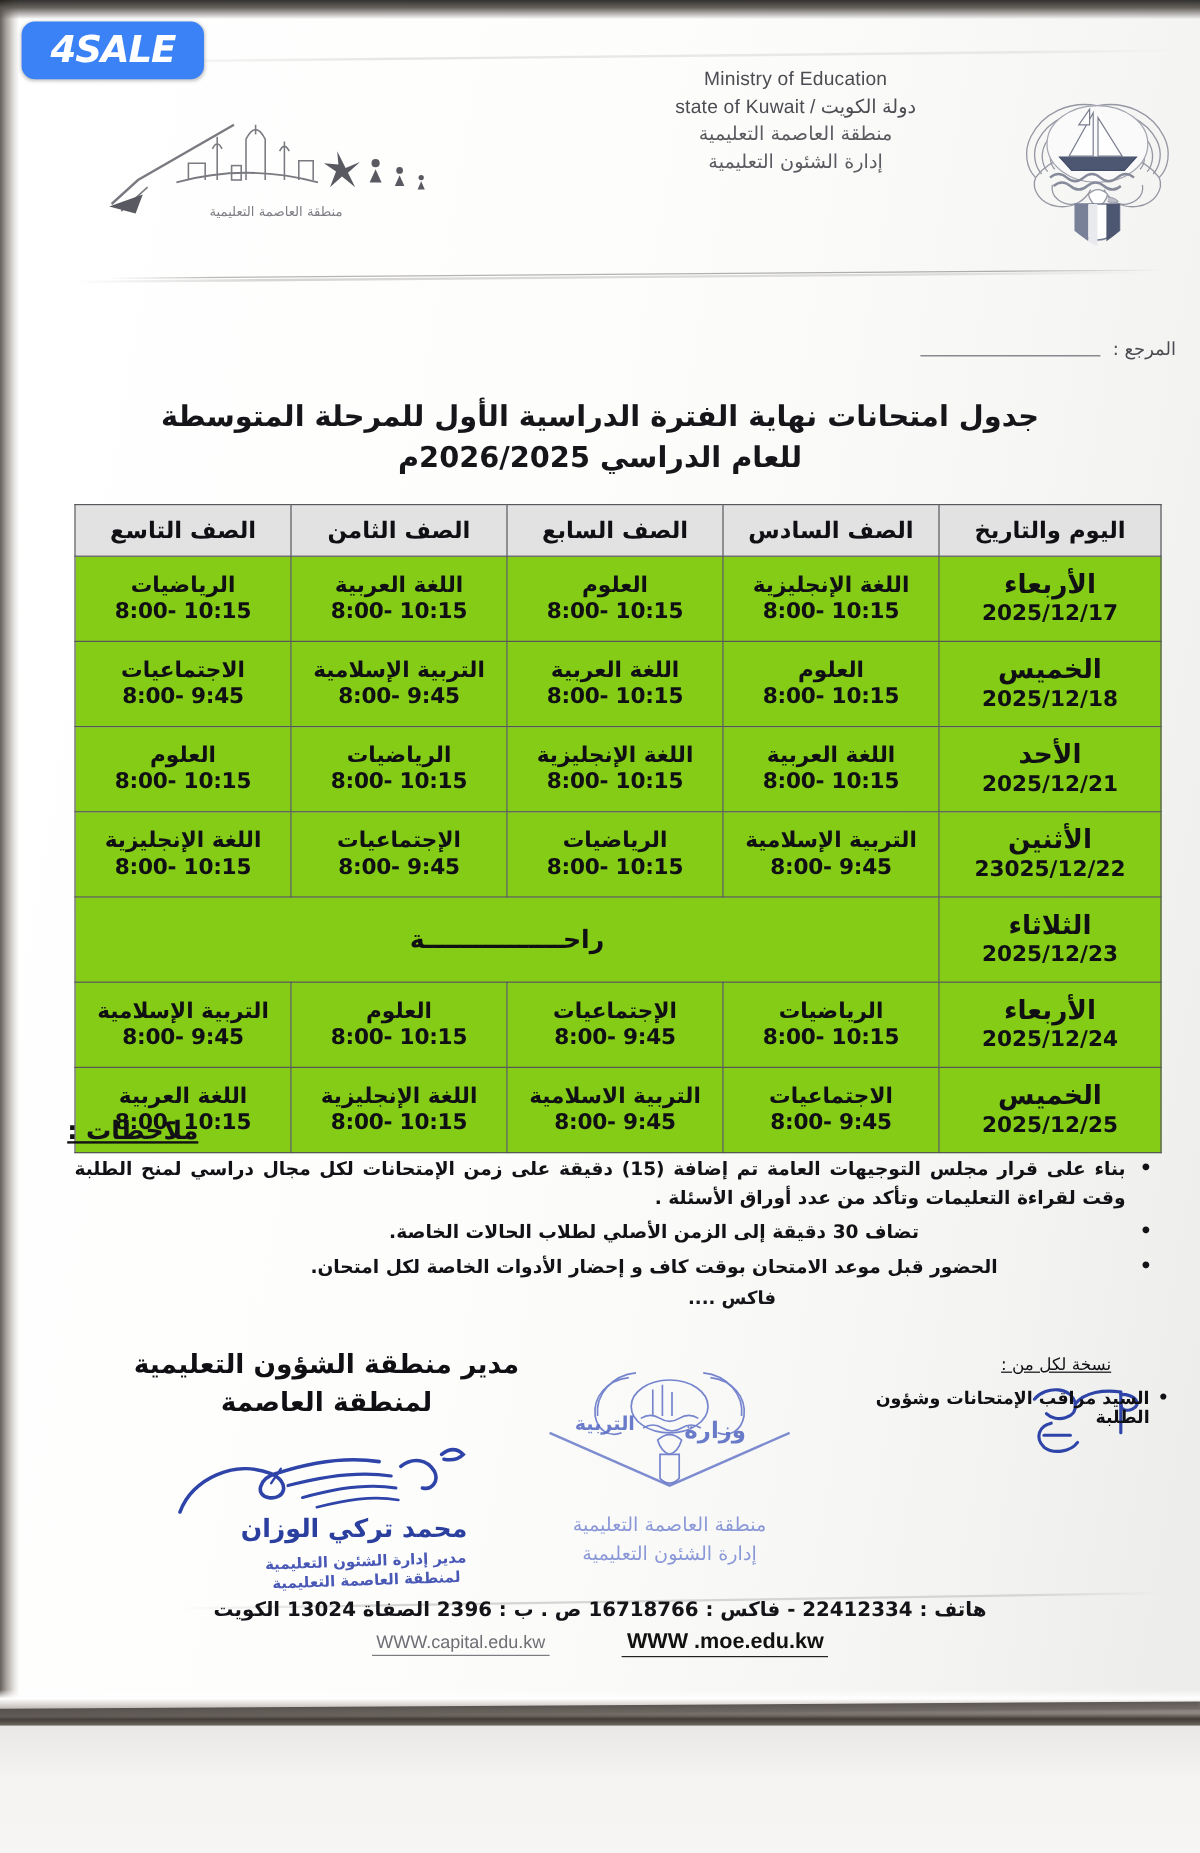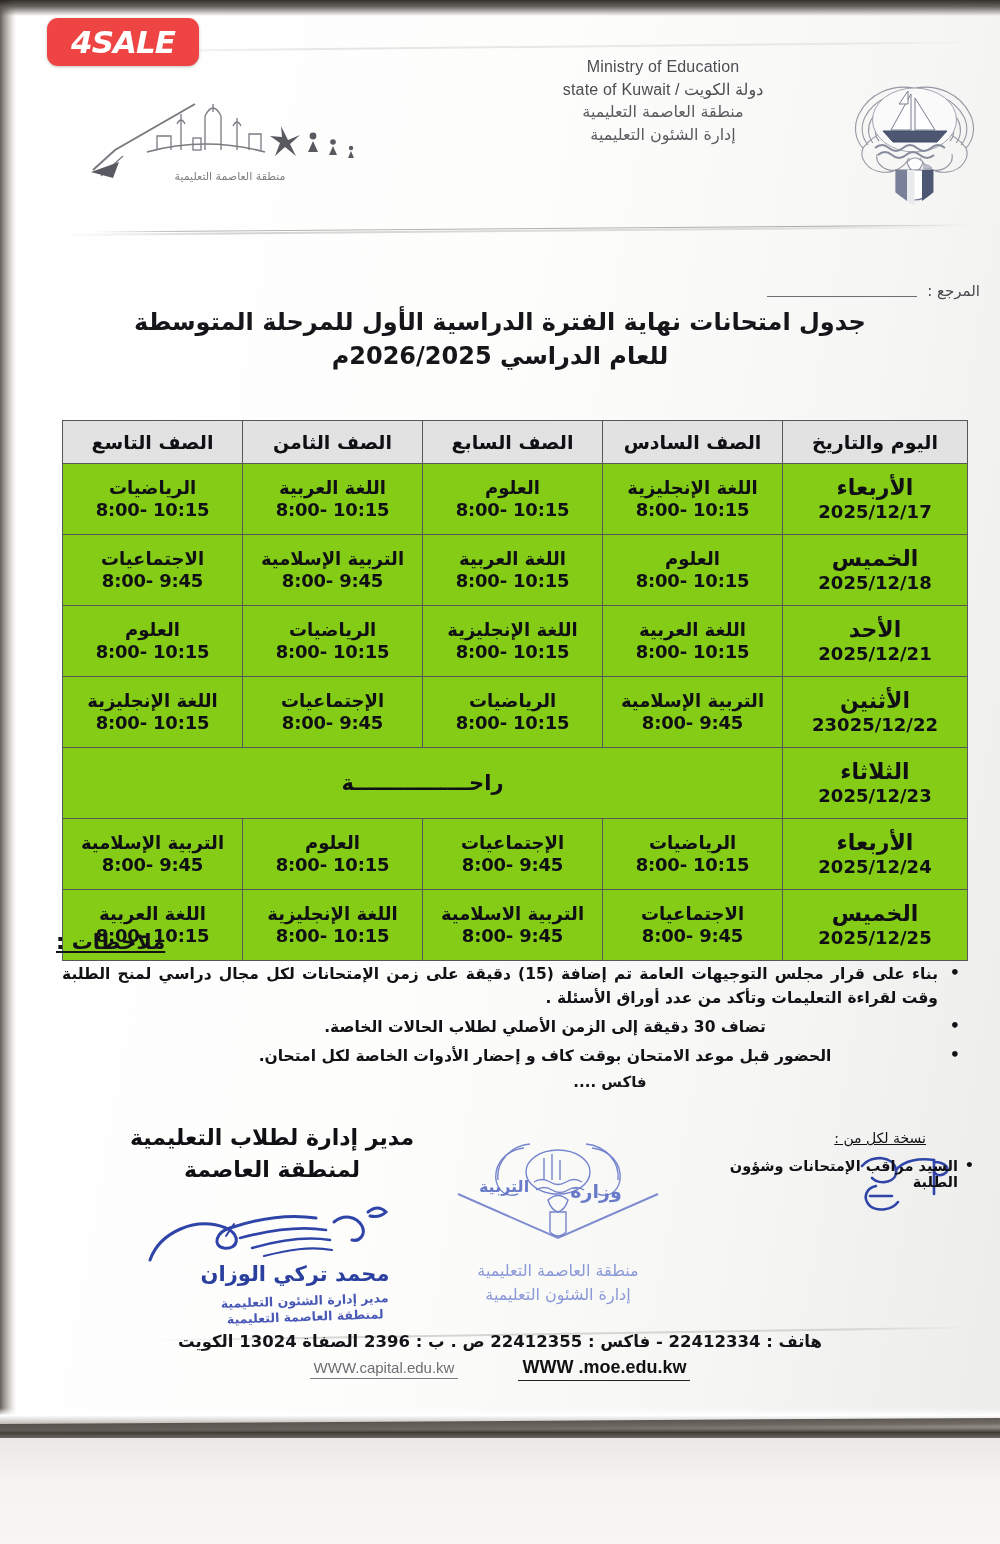--- a/index.html
+++ b/index.html
@@ -58,25 +58,24 @@
   }
   .paper-crease{
     position:absolute;left:150px;top:1333px;width:820px;height:2px;
     background:linear-gradient(90deg,rgba(0,0,0,0) 0%,rgba(110,108,105,.28) 20%,rgba(110,108,105,.22) 85%,rgba(0,0,0,0) 100%);
     transform:rotate(-.9deg);
   }
 
   
   #watermark{
     position:absolute;left:18px;top:18px;width:152px;height:48px;
-    background:#ef4444;border-radius:11px;
+    background:#3b82f6;border-radius:11px;
     display:flex;align-items:center;justify-content:center;
     box-shadow:0 1px 3px rgba(0,0,0,.25);
     z-index:40;
-    margin-left:29px;
   }
   #watermark span{
     color:#ffffff;font-weight:bold;font-style:italic;
     font-size:31px;letter-spacing:-1px;
     font-family:"DejaVu Sans","Liberation Sans",sans-serif;
   }
 
   
   #header{position:absolute;left:0;top:52px;width:1000px;height:170px;}
   .hdr-text{
@@ -104,21 +103,21 @@
   #ref{
     position:absolute;right:20px;top:282px;width:320px;
     display:flex;align-items:flex-end;justify-content:flex-start;
     direction:rtl;color:#4a4a50;font-size:15px;
   }
   #ref .ref-label{margin-left:10px;white-space:nowrap;}
   #ref .ref-line{flex:1;border-bottom:1.6px solid #6e6e74;height:12px;margin-bottom:3px;max-width:150px;}
 
   
   #title{
-    position:absolute;left:0;top:306px;width:1000px;text-align:center;
+    position:absolute;left:0;top:331px;width:1000px;text-align:center;
     color:#16161a;font-weight:bold;direction:rtl;
   }
   #title .t1{font-size:24px;letter-spacing:.2px;line-height:1.35;}
   #title .t2{font-size:24px;line-height:1.35;margin-top:2px;}
 
   
   #tbl-wrap{position:absolute;left:88px;top:420px;width:880px;}
   table{
     border-collapse:collapse;width:880px;direction:rtl;
     table-layout:fixed;
@@ -506,21 +505,21 @@
     <div class="n-title">ملاحظات :</div>
     <ul id="notes-list">
         <li class="li-1">بناء على قرار مجلس التوجيهات العامة تم إضافة (15) دقيقة على زمن الإمتحانات لكل مجال دراسي لمنح الطلبة وقت لقراءة التعليمات وتأكد من عدد أوراق الأسئلة .</li>
         <li class="li-2">تضاف 30 دقيقة إلى الزمن الأصلي لطلاب الحالات الخاصة.</li>
         <li class="li-3">الحضور قبل موعد الامتحان بوقت كاف و إحضار الأدوات الخاصة لكل امتحان.</li>
       </ul>
     <div id="approve">فاكس ....</div>
   </div>
 
   <div id="sig-left">
-    <div class="sl-1">مدير إدارة لطلاب التعليمية</div>
+    <div class="sl-1">مدير منطقة الشؤون التعليمية</div>
     <div class="sl-2">لمنطقة العاصمة</div>
   </div>
 
   <div id="handsig">
     <svg viewBox="0 0 300 90" width="300" height="90">
       <g fill="none" stroke="#2f44a8" stroke-width="3" stroke-linecap="round">
         <path d="M20 72 C30 44 66 28 96 40 C112 47 108 62 94 60 C82 58 86 44 100 40"></path>
         <path d="M100 40 C130 30 160 26 186 30"></path>
         <path d="M110 50 C140 42 170 38 196 42" stroke-width="2.6"></path>
         <path d="M122 60 C150 52 176 48 200 52" stroke-width="2.4"></path>
@@ -574,21 +573,21 @@
       </g>
     </svg>
   </div>
 
   <div id="sig-right">
     <div class="sr-title">نسخة لكل من :</div>
     <div class="sr-item">السيد مراقب الإمتحانات وشؤون الطلبة</div>
   </div>
 
   <div id="footer">
-    <div class="f-line1">هاتف : 22412334 - فاكس : 22412355 ص . ب : 2396 الصفاة 13024 الكويت</div>
+    <div class="f-line1">هاتف : 22412334 - فاكس : 16718766 ص . ب : 2396 الصفاة 13024 الكويت</div>
     <div class="f-urls">
       <span class="url-cap">WWW.capital.edu.kw</span>
       <span class="url-moe">WWW .moe.edu.kw</span>
     </div>
   </div>
 
   <div class="paper-bottom-edge"></div>
   <div class="paper-bottom-edge2"></div>
   <div class="below-paper"></div>
 </div>

